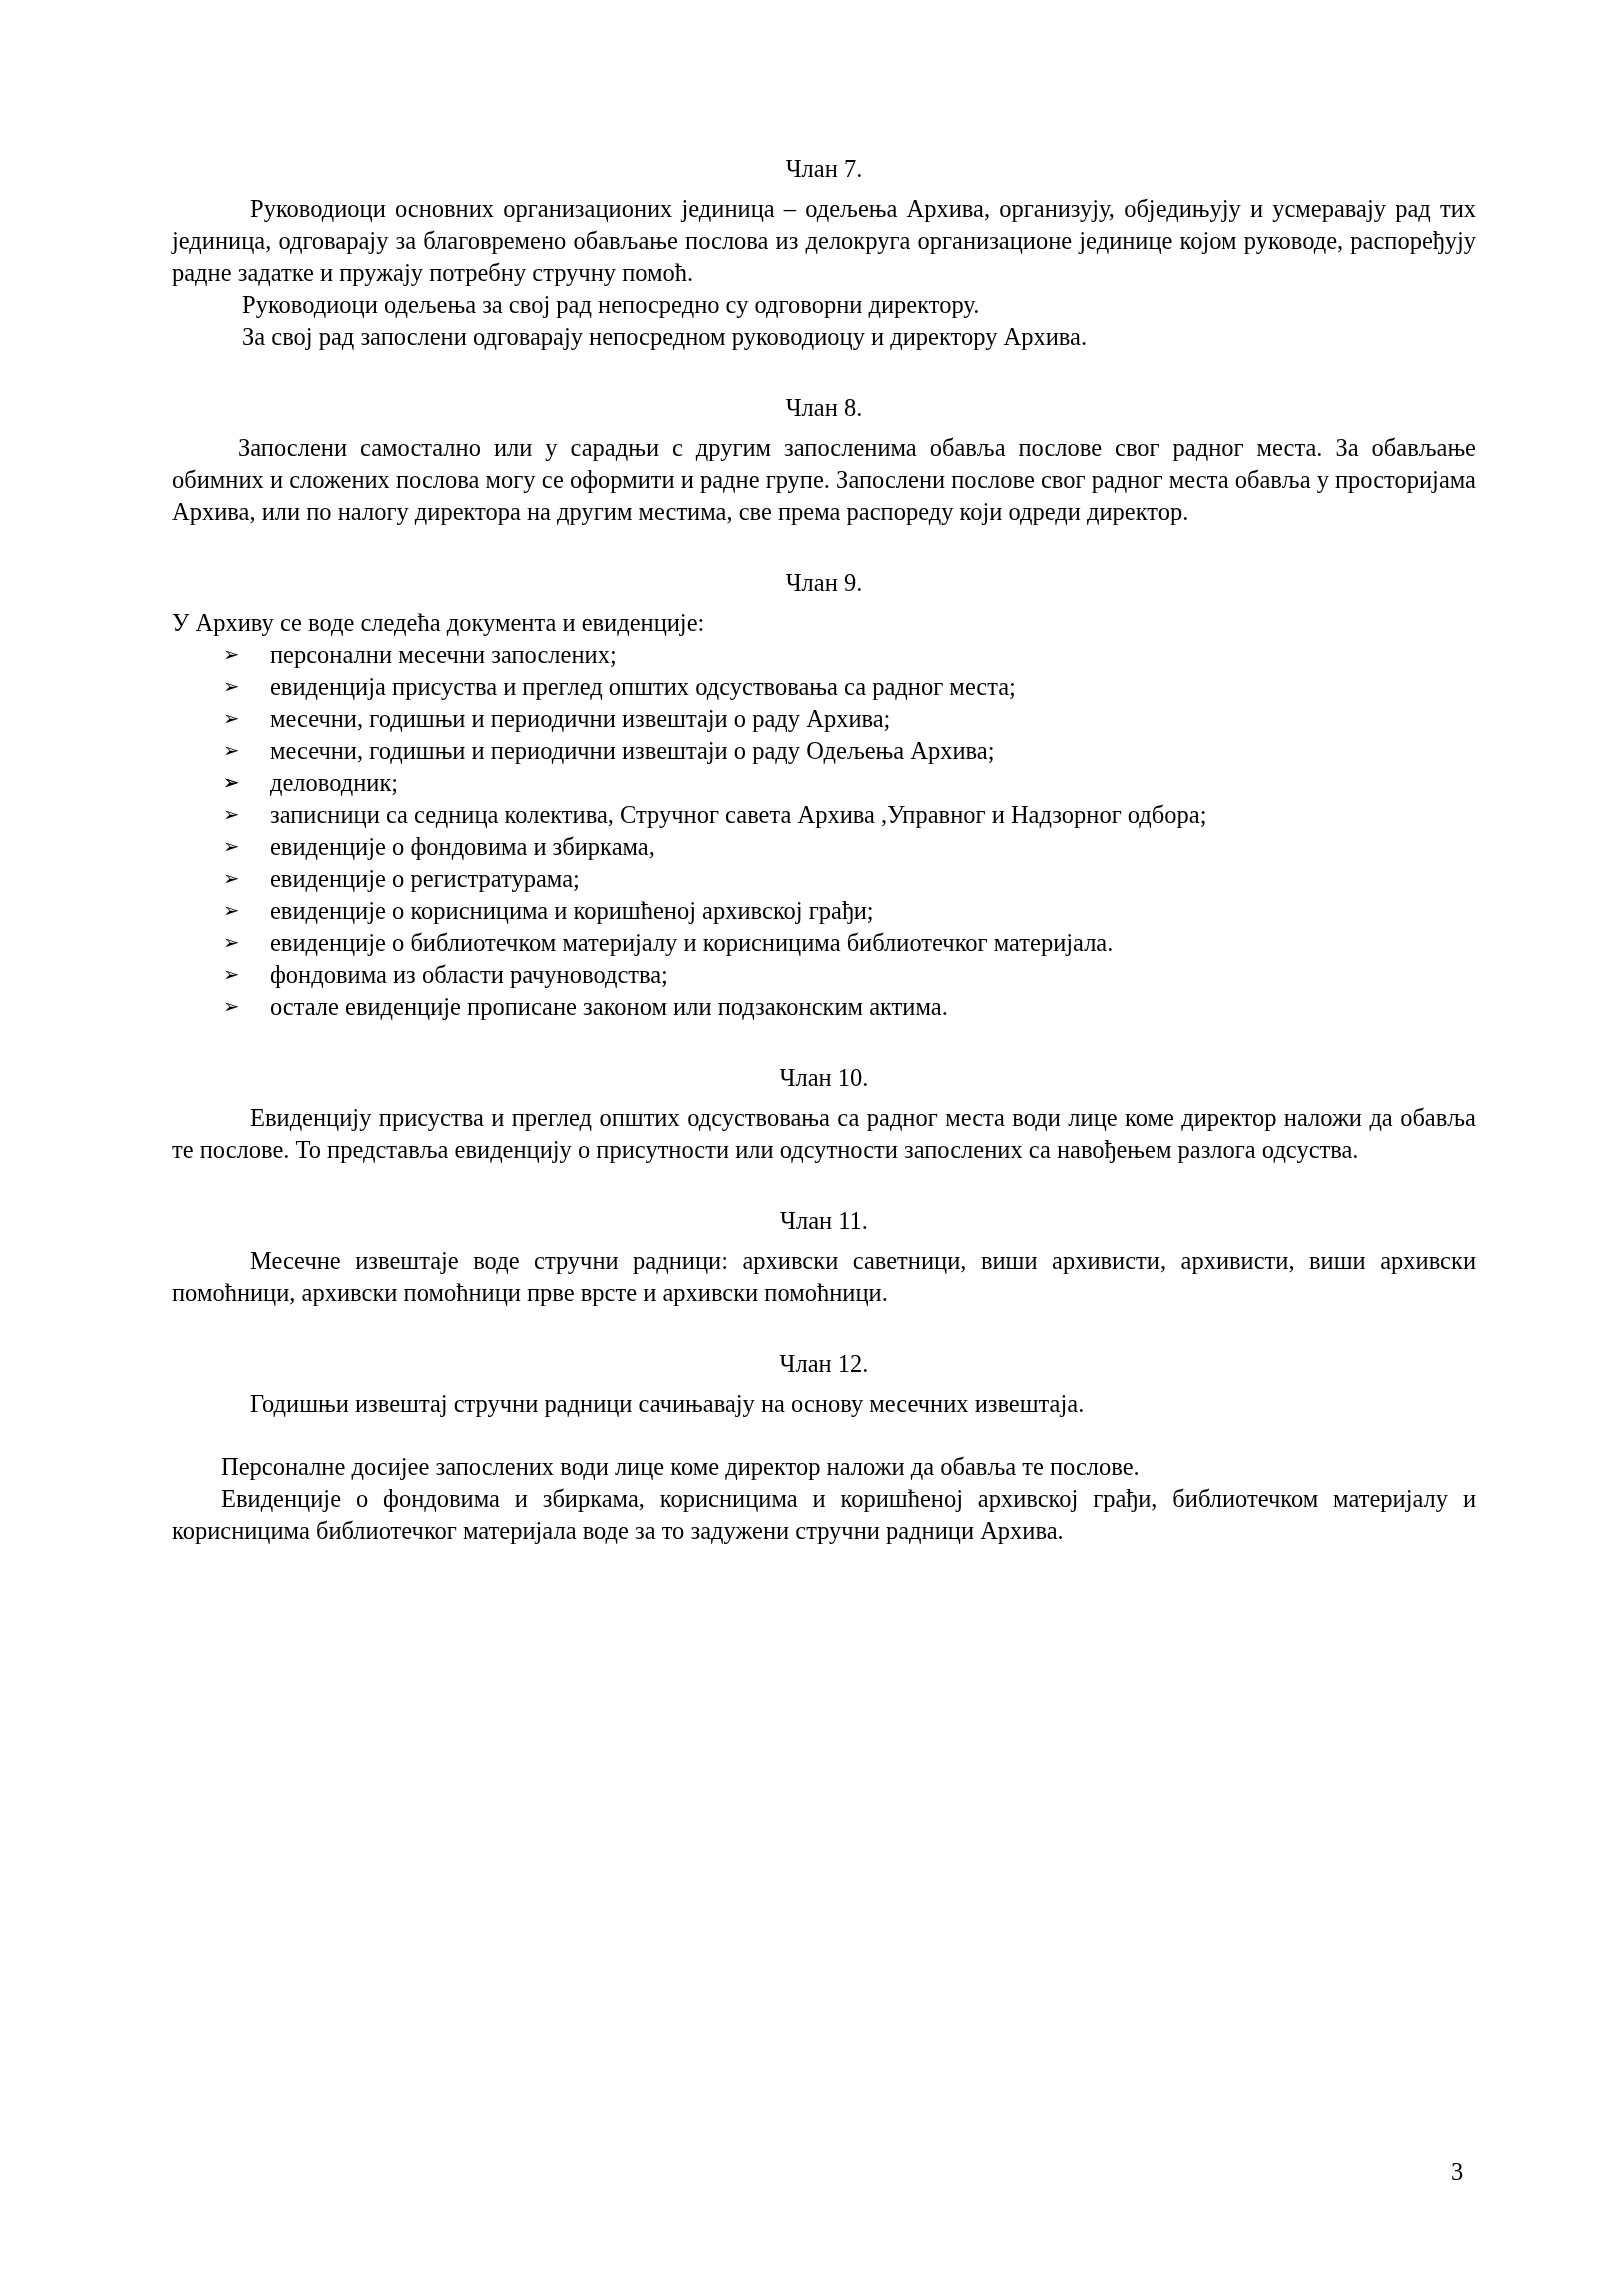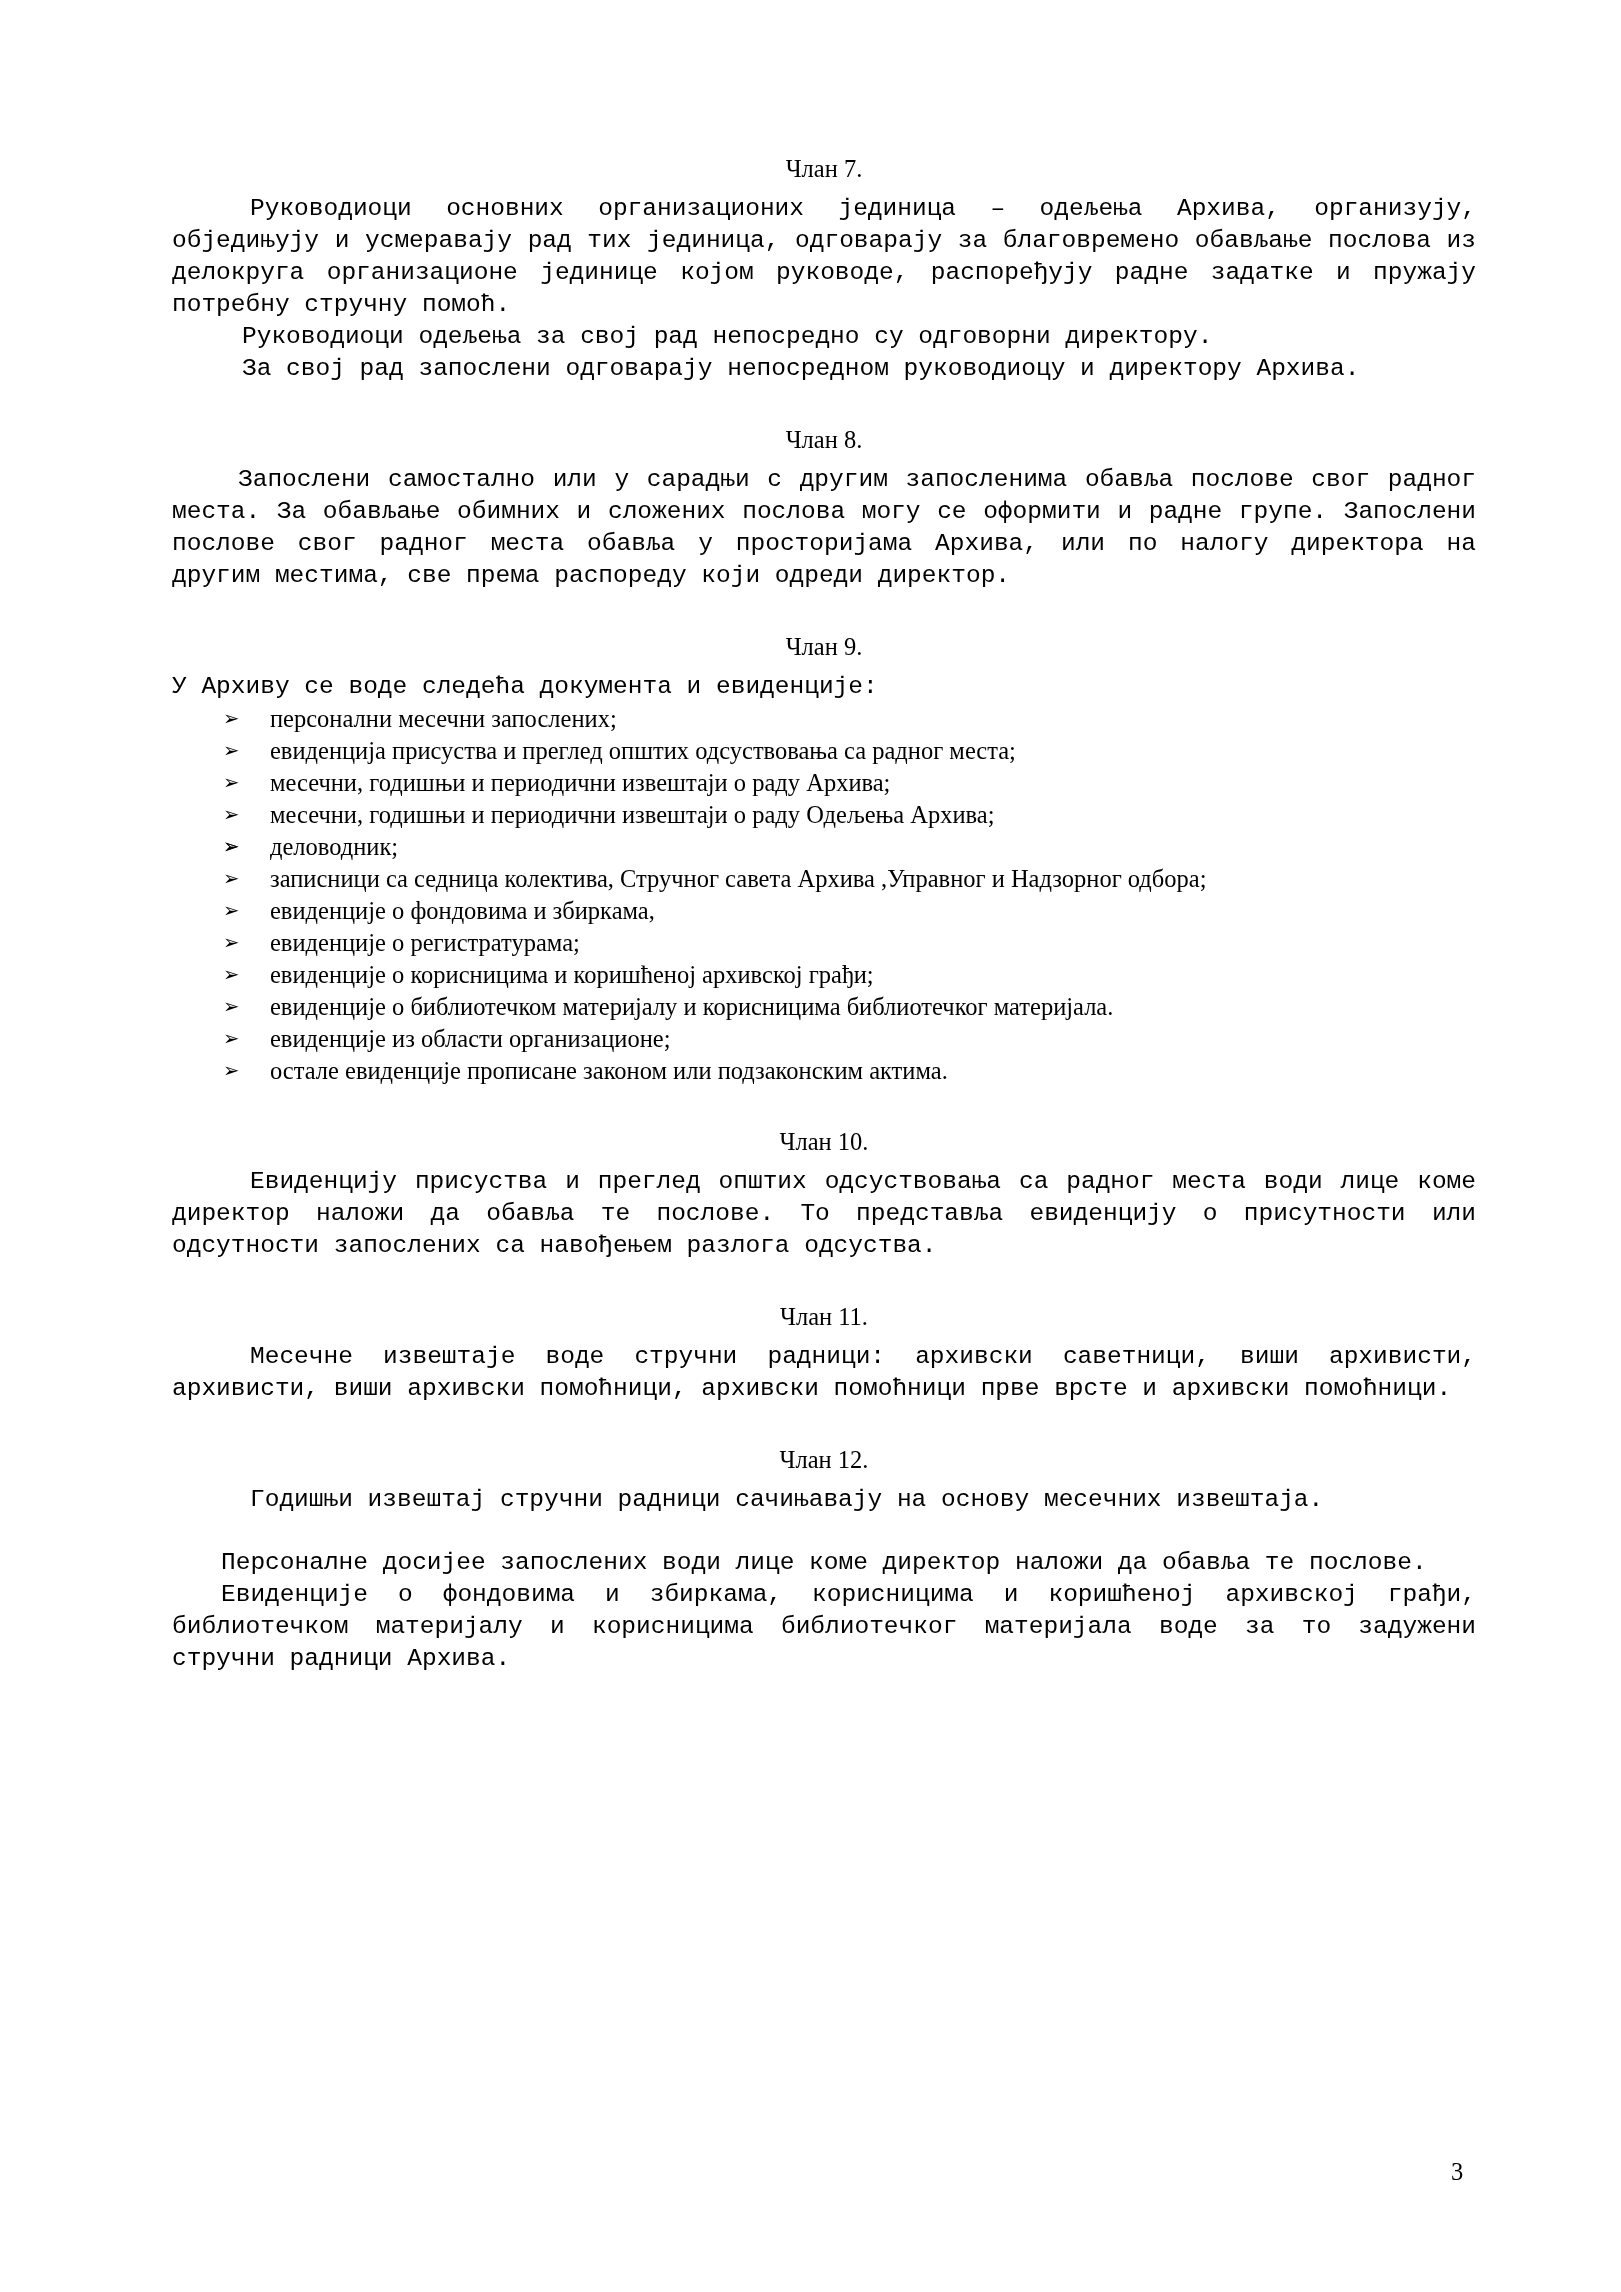--- a/index.html
+++ b/index.html
@@ -28,21 +28,20 @@
     }
     .article-title {
       text-align: center;
       margin: 8px;
       height: 32px;
     }
     .para {
       margin: 0;
       text-align: justify;
       text-align-last: left;
-      font-family: Liberation Mono, monospace;
     }
     .indent-big { text-indent: 78px; }
     .indent-mid { text-indent: 70px; }
     .indent-small { text-indent: 66px; }
     .indent-xs { text-indent: 49px; }
     .indent-none { text-indent: 0; }
     .gap-after { height: 31px; }
     ul.bullets {
       list-style: none;
       margin: 0;
@@ -95,21 +94,21 @@
       <li><span class="bullet">➢</span><span>евиденција  присуства и преглед општих одсуствовања са радног места;</span></li>
       <li><span class="bullet">➢</span><span>месечни, годишњи и периодични извештаји о раду Архива;</span></li>
       <li><span class="bullet">➢</span><span>месечни, годишњи и периодични извештаји о раду  Одељења Архива;</span></li>
       <li><span class="bullet">➢</span></li>
       <li><span class="bullet">➢</span><span>деловодник;</span></li>
       <li><span class="bullet">➢</span><span>записници са седница колектива, Стручног савета Архива ,Управног и Надзорног одбора;</span></li>
       <li><span class="bullet">➢</span><span>евиденције о фондовима и збиркама,</span></li>
       <li><span class="bullet">➢</span><span>евиденције о регистратурама;</span></li>
       <li><span class="bullet">➢</span><span>евиденције о корисницима и коришћеној архивској грађи;</span></li>
       <li><span class="bullet">➢</span><span>евиденције о библиотечком материјалу и корисницима библиотечког материјала.</span></li>
-      <li><span class="bullet">➢</span><span>евиденције из области организационе;</span></li>
+      <li><span class="bullet">➢</span><span>фондовима из области рачуноводства;</span></li>
       <li><span class="bullet">➢</span><span>остале евиденције прописане законом или подзаконским актима.</span></li>
     </ul>
   </section>
   <div class="gap-after"></div>
 
   <section class="article">
     <p class="article-title">Члан 10.</p>
     <p class="para indent-big">Евиденцију  присуства и преглед општих одсуствовања са радног места води лице коме директор наложи да обавља те послове. То представља  евиденцију о присутности или одсутности запослених са навођењем разлога одсуства.</p>
   </section>
   <div class="gap-after"></div>

